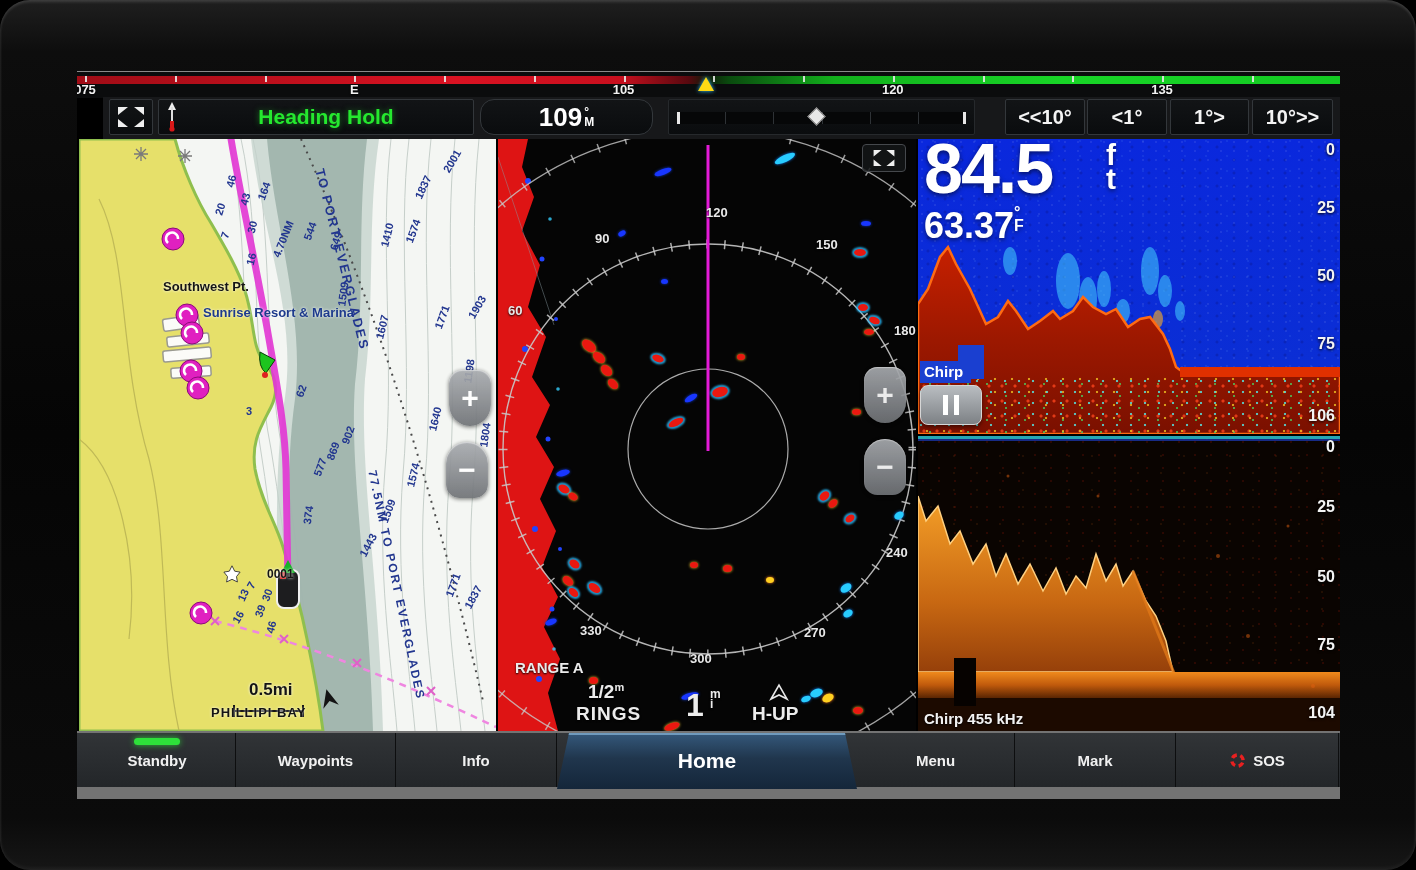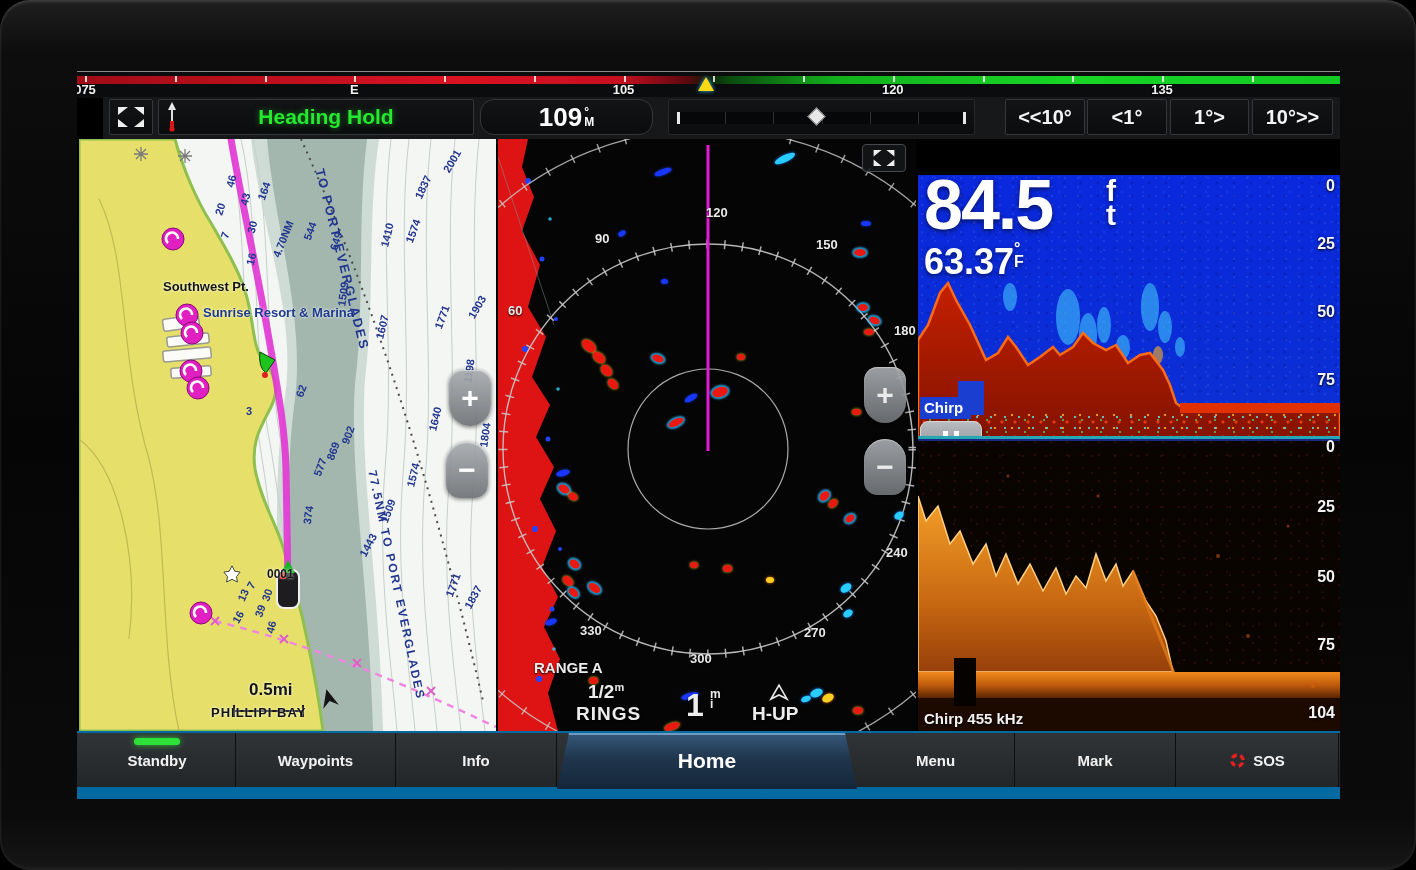--- a/index.html
+++ b/index.html
@@ -29,21 +29,21 @@
   .unit-stack i{font-style:normal;color:#fff;font-size:12px;font-weight:bold;}
   .rudder-bar{position:absolute;left:8px;right:8px;top:12px;height:12px;background:#060708;border-left:3px solid #e8e8e8;border-right:3px solid #e8e8e8;}
   .rtick{position:absolute;top:0;width:1px;height:12px;background:#2e3236;}
   .diamond{position:absolute;top:-2px;width:11px;height:11px;background:#e8e8e8;transform:rotate(45deg);border:1px solid #777;}
   
   .panes{position:absolute;left:0;top:68px;width:1263px;height:592px;background:#000;}
   .pane{position:absolute;top:0;height:592px;overflow:hidden;}
   .chart-pane{left:2px;width:417px;background:#f4f6f3;}
   .radar-pane{left:421px;width:418px;background:#050505;}
   .sonar-wrap{left:841px;width:422px;}
-  .sonar-top{position:absolute;left:0;top:0;width:422px;height:295px;background:linear-gradient(180deg,#0a28dd,#0b30d2);overflow:hidden;margin-top:36px;}
+  .sonar-top{position:absolute;left:0;top:0;width:422px;height:295px;background:linear-gradient(180deg,#0a28dd,#0b30d2);overflow:hidden;}
   .sonar-bottom{position:absolute;left:0;top:297px;width:422px;height:295px;background:#0a0401;overflow:hidden;}
   .bluenoise{position:absolute;inset:0;opacity:.55;background-image:
      radial-gradient(circle at 4px 3px, rgba(255,255,255,.14) 1px, transparent 1.5px),
      radial-gradient(circle at 10px 8px, rgba(10,16,120,.5) 1.2px, transparent 1.8px),
      radial-gradient(circle at 15px 2px, rgba(120,190,255,.18) 1px, transparent 1.4px);
      background-size:13px 9px,17px 13px,21px 15px;}
   .speckle{background-image:
      radial-gradient(circle at 3px 4px, rgba(80,255,255,.85) 1px, transparent 1.6px),
      radial-gradient(circle at 9px 2px, rgba(255,220,40,.8) 1px, transparent 1.6px),
      radial-gradient(circle at 6px 9px, rgba(255,70,30,.9) 1.2px, transparent 1.9px),
@@ -74,21 +74,21 @@
   .temp-unit{display:inline-flex;flex-direction:column;line-height:.8;vertical-align:top;margin-top:2px;}
   .temp-unit i{font-style:normal;font-size:16px;font-weight:bold;}
   .chirp-tag{position:absolute;left:2px;top:222px;background:#1a3fd0;color:#fff;font-size:15px;font-weight:bold;
      padding:2px 8px 3px 4px;}
   .chirp-block{position:absolute;left:40px;top:206px;width:26px;height:34px;background:#1a3fd0;}
   .pause-btn{position:absolute;left:2px;top:246px;width:62px;height:40px;border-radius:8px;border:1px solid #d6d6d6;cursor:pointer;
      background:linear-gradient(180deg,#b9bdc1,#7d8185);box-shadow:0 2px 4px rgba(0,0,0,.5);display:flex;align-items:center;justify-content:center;gap:6px;}
   .pause-btn b{display:block;width:5px;height:20px;background:#fff;}
   .mode-lbl{position:absolute;left:6px;bottom:4px;color:#f2f2f2;font-size:15px;font-weight:bold;text-shadow:0 1px 2px #000;}
   
-  .bottom-bar{position:absolute;left:0;top:660px;width:1263px;height:68px;background:#0369a1;}
+  .bottom-bar{position:absolute;left:0;top:660px;width:1263px;height:68px;background:#737373;}
   .btnrow{position:absolute;left:0;top:2px;width:1263px;height:54px;background:linear-gradient(180deg,#313437,#232629);}
   .bb-btn{position:absolute;top:0;height:54px;background:transparent;border:none;border-right:1px solid #0d0e0f;color:#f1f1f1;
      font-size:15px;font-weight:bold;cursor:pointer;display:flex;align-items:center;justify-content:center;gap:7px;font-family:"Liberation Sans",sans-serif;}
   .indicator{position:absolute;top:5px;left:50%;transform:translateX(-50%);width:46px;height:7px;border-radius:4px;
      background:#2ee03a;box-shadow:0 0 6px rgba(46,224,58,.8);}
   .home-tab{position:absolute;top:0;height:56px;z-index:5;cursor:pointer;border:none;padding:0;
      background:linear-gradient(180deg,#35597c 0%,#20364d 45%,#14263a 100%);
      clip-path:polygon(12px 0,calc(100% - 12px) 0,100% 100%,0 100%);
      color:#fff;font-size:21px;font-weight:bold;display:flex;align-items:center;justify-content:center;font-family:"Liberation Sans",sans-serif;}
   .home-tab::before{content:"";position:absolute;left:0;top:0;right:0;height:2px;background:#6f9abd;}
@@ -389,21 +389,21 @@
             <span class="bearing" style="left: 10px; top: 164px;">60</span>
             <span class="bearing" style="left: 97px; top: 92px;">90</span>
             <span class="bearing" style="left: 208px; top: 66px;">120</span>
             <span class="bearing" style="left: 318px; top: 98px;">150</span>
             <span class="bearing" style="left: 396px; top: 184px;">180</span>
             <span class="bearing" style="left: 388px; top: 406px;">240</span>
             <span class="bearing" style="left: 306px; top: 486px;">270</span>
             <span class="bearing" style="left: 192px; top: 512px;">300</span>
             <span class="bearing" style="left: 82px; top: 484px;">330</span>
           </div>
-    <span class="radar-txt" style="left:23px;top:520px;font-size:15px;padding-left:13px;">RANGE A</span>
+    <span class="radar-txt" style="left:4px;top:520px;font-size:15px;padding-left:13px;">RANGE A</span>
     <span class="radar-txt" style="left:90px;top:542px;font-size:19px;"><i style="font-style:normal">1/2</i><i style="font-style:normal;font-size:11px;vertical-align:top;">m</i></span>
     <span class="radar-txt" style="left:78px;top:564px;font-size:19px;letter-spacing:1px;">RINGS</span>
     <span class="radar-txt" style="left:188px;top:548px;font-size:32px;"><i style="font-style:normal">1</i></span>
     <span class="radar-txt" style="left:212px;top:550px;font-size:12px;line-height:.85;display:flex;flex-direction:column;">
             <i style="font-style:normal">m</i>
             <i style="font-style:normal">i</i>
           </span>
     <span class="radar-txt" style="left:254px;top:564px;font-size:19px;">H-UP</span>
     <button class="fs-btn" style="left:364px;top:5px;">
       <svg width="22" height="16" viewBox="0 0 26 20">

